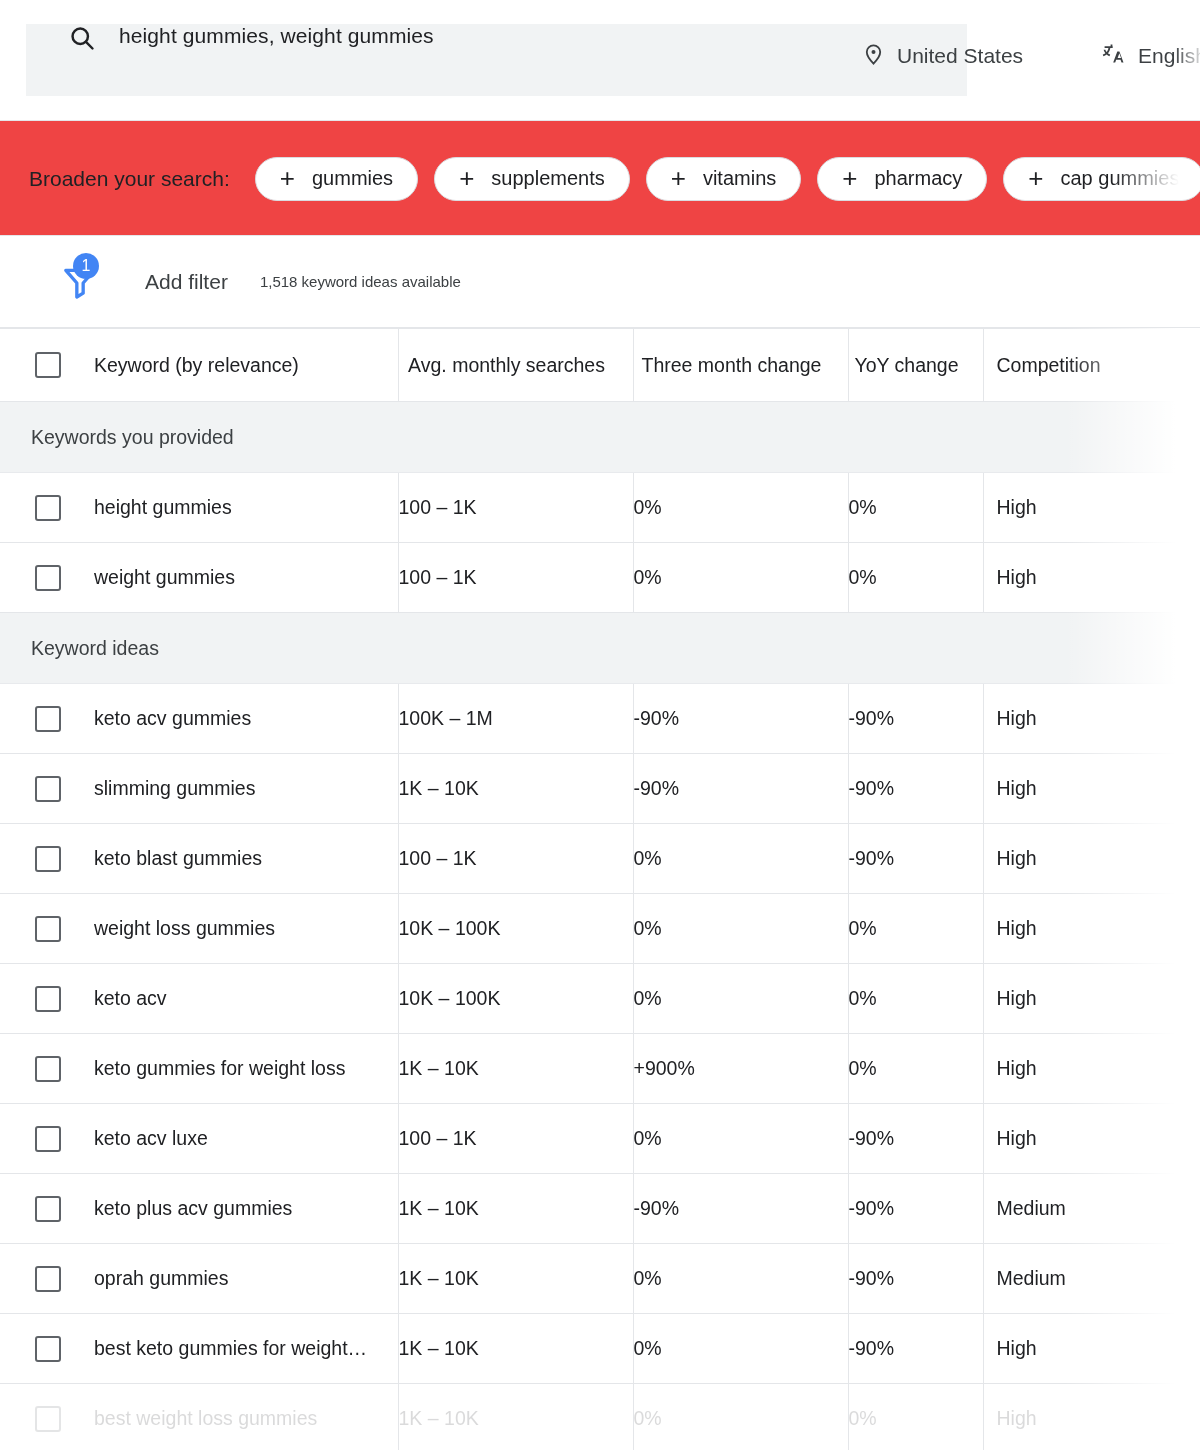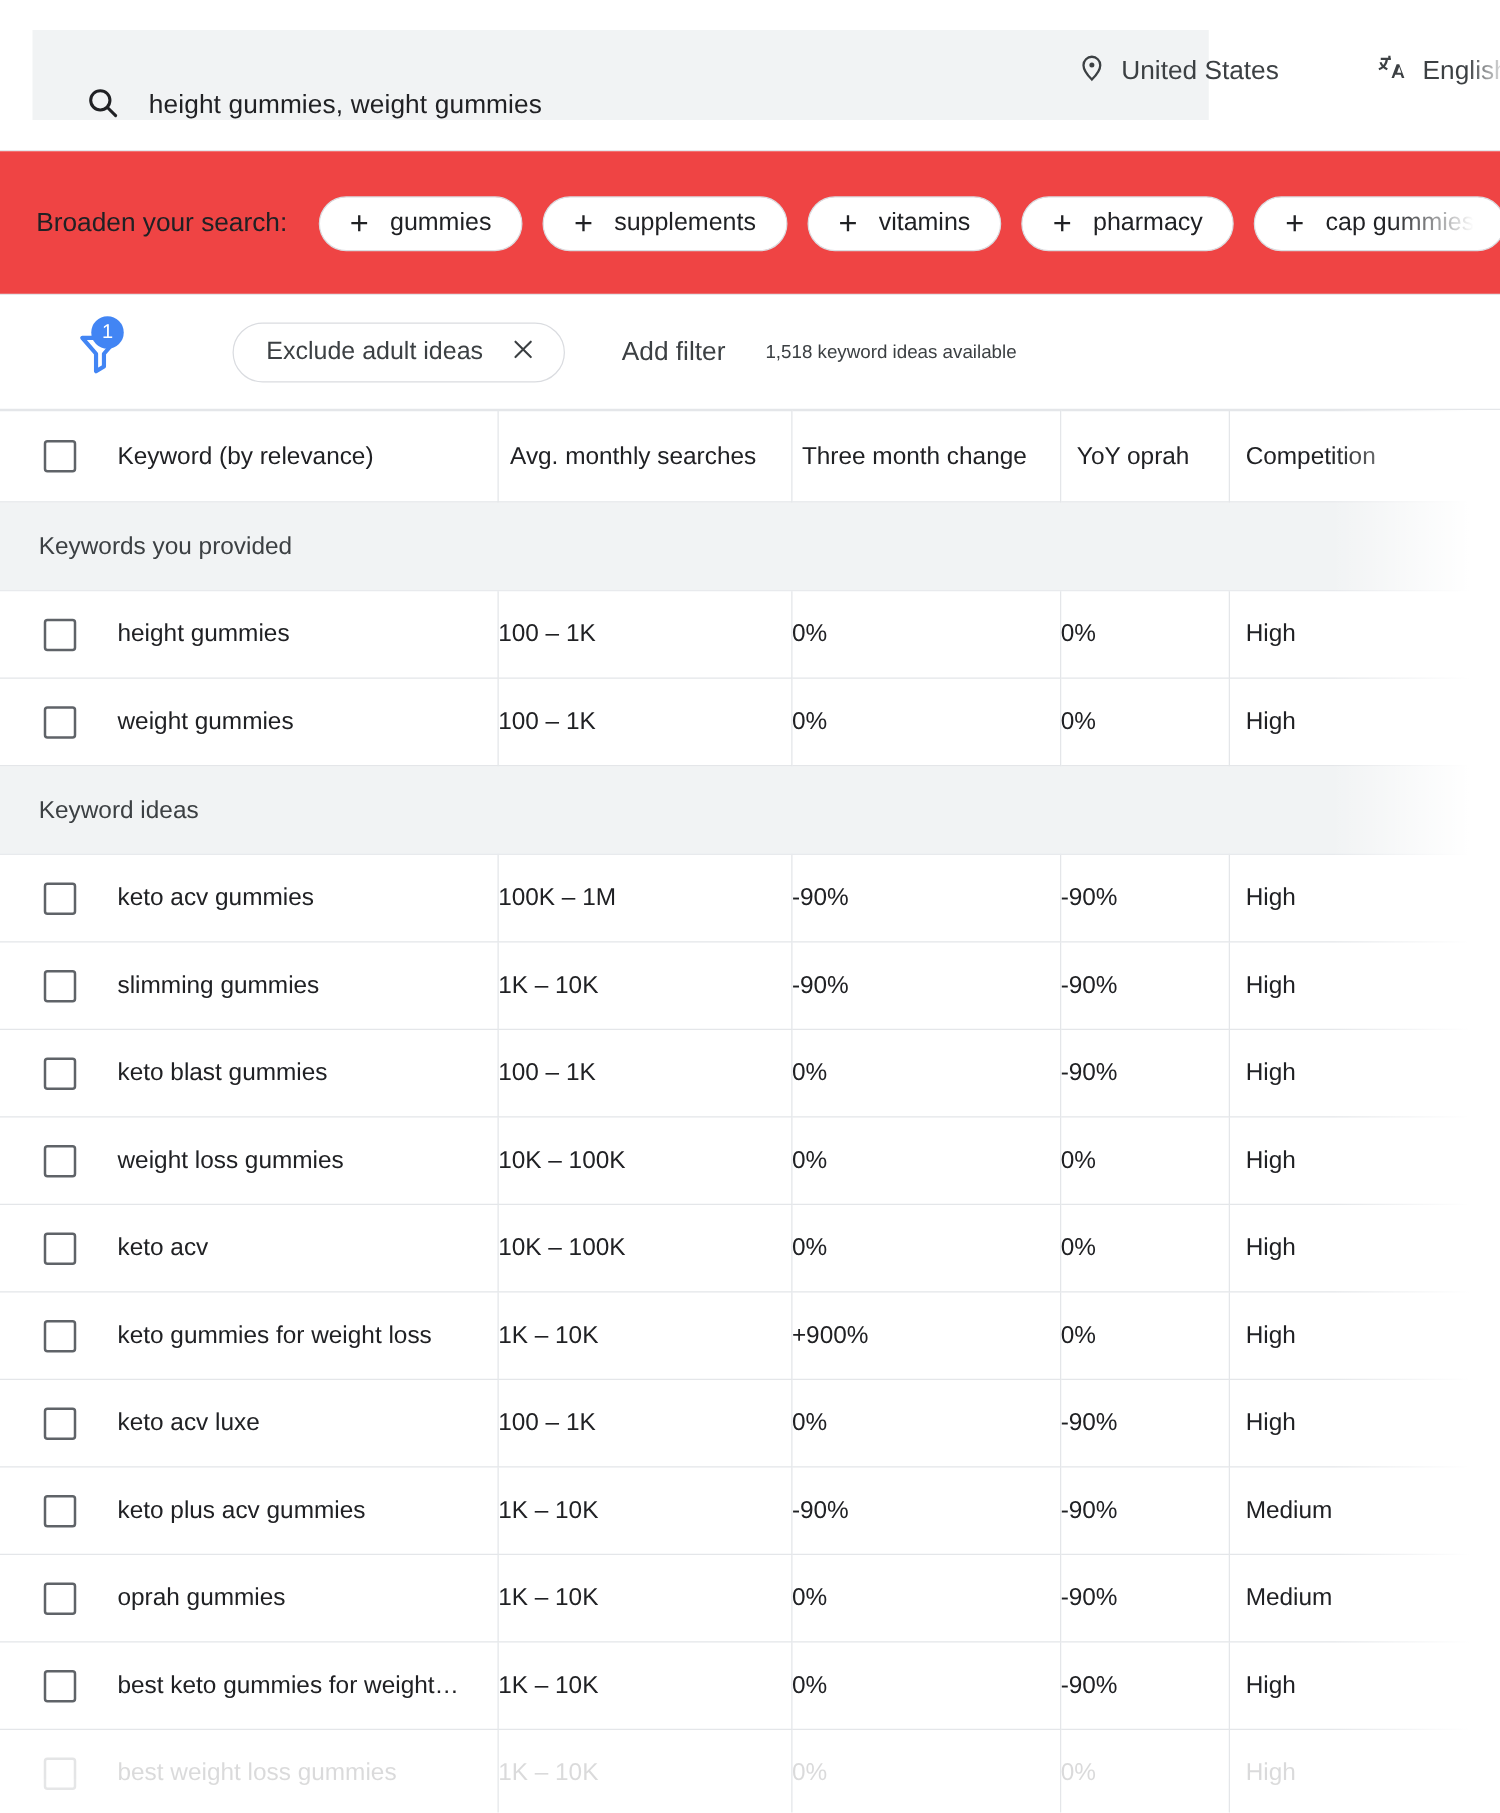--- a/index.html
+++ b/index.html
@@ -20,21 +20,21 @@
     background: #fff;
   }
   .search-box {
     position: absolute;
     left: 26px;
     top: 24px;
     width: 941px;
     height: 72px;
     background: #f1f3f4;
     display: flex;
-    align-items: flex-end;
+    align-items: flex-start;
     padding-left: 42px;
   }
   .search-icon { width: 28px; height: 28px; flex: 0 0 auto; }
   .search-text {
     font-size: 21px;
     color: #202124;
     margin-left: 23px;
     letter-spacing: 0.1px;
   }
   .locale-group {
@@ -327,29 +327,20 @@
 </div>
 
 <div class="filter-row">
   <div class="funnel-wrap">
     <svg viewBox="0 0 24 24" width="40" height="40" fill="none" stroke="#4285f4" stroke-width="2" stroke-linejoin="round" stroke-linecap="round">
       <path d="M3.5 5h17l-6.6 7.6v6.1l-3.8 2.3v-8.4L3.5 5z"></path>
     </svg>
     <span class="funnel-badge">1</span>
   </div>
 
-  <div class="filter-chip">
-    <span>Exclude adult ideas</span>
-    <span class="x-ico">
-      <svg viewBox="0 0 24 24" width="21" height="21" fill="none" stroke="#3c4043" stroke-width="1.9" stroke-linecap="round">
-        <line x1="5" y1="5" x2="19" y2="19"></line>
-          <line x1="19" y1="5" x2="5" y2="19"></line>
-      </svg>
-    </span>
-  </div>
 
   <div class="add-filter">Add filter</div>
   <div class="ideas-count">1,518 keyword ideas available</div>
 </div>
 
 <div class="table-wrap">
   <table class="tbl">
     <colgroup>
       <col class="c-kw">
         <col class="c-avg">
@@ -360,21 +351,21 @@
     <thead>
       <tr>
         <th class="th-kw">
           <div class="th-kw-inner">
             <span class="hdr-check"></span>
             <span class="th-kw-label">Keyword (by relevance)</span>
           </div>
         </th>
         <th>Avg. monthly searches</th>
         <th>Three month change</th>
-        <th>YoY oprah</th>
+        <th>YoY change</th>
         <th class="th-comp">Competition</th>
       </tr>
     </thead>
     <tbody>
 
       <tr class="group-band">
         <td colspan="5">Keywords you provided</td>
       </tr>
 
       <tr class="drow">

